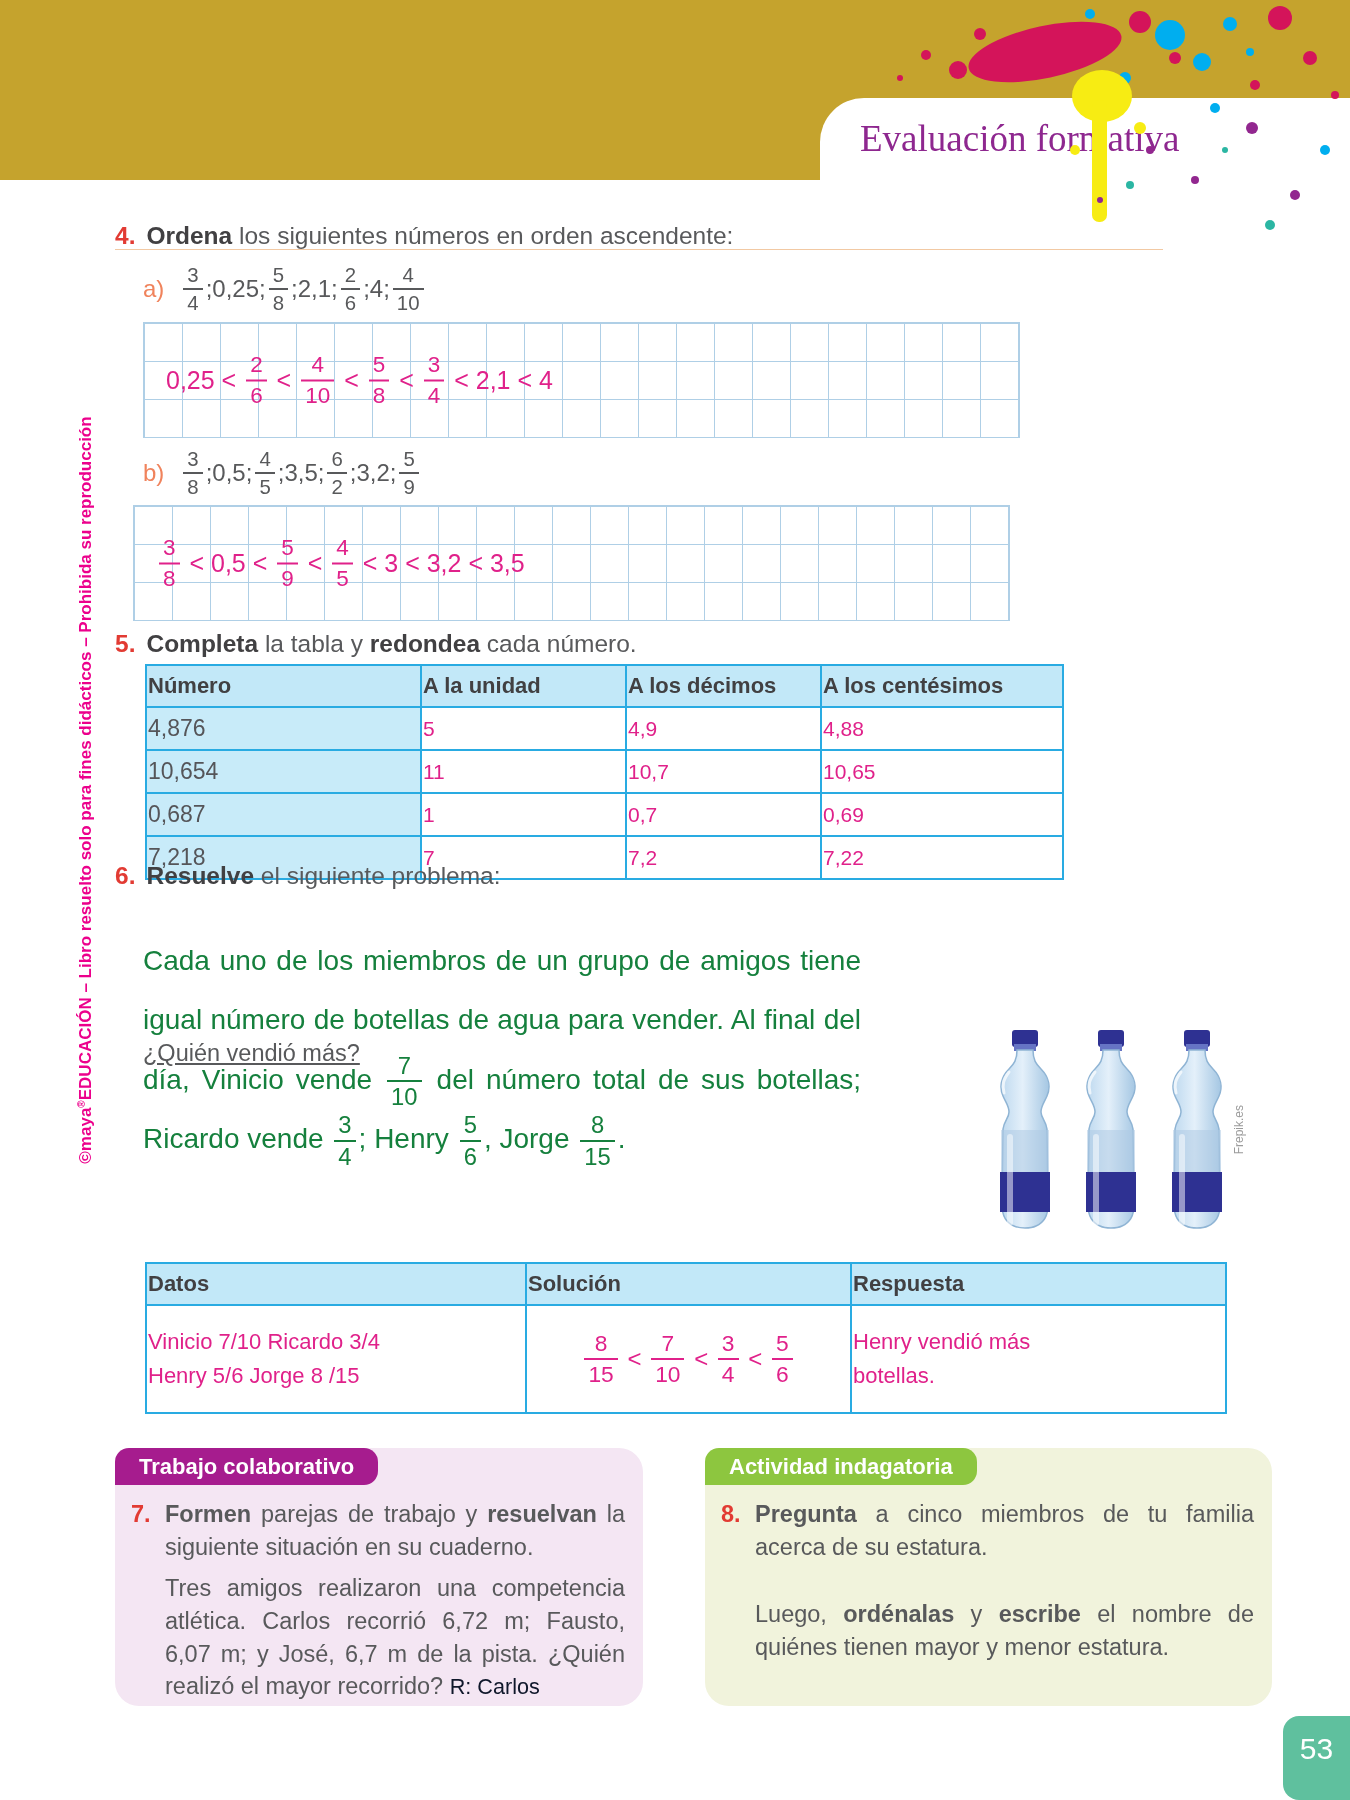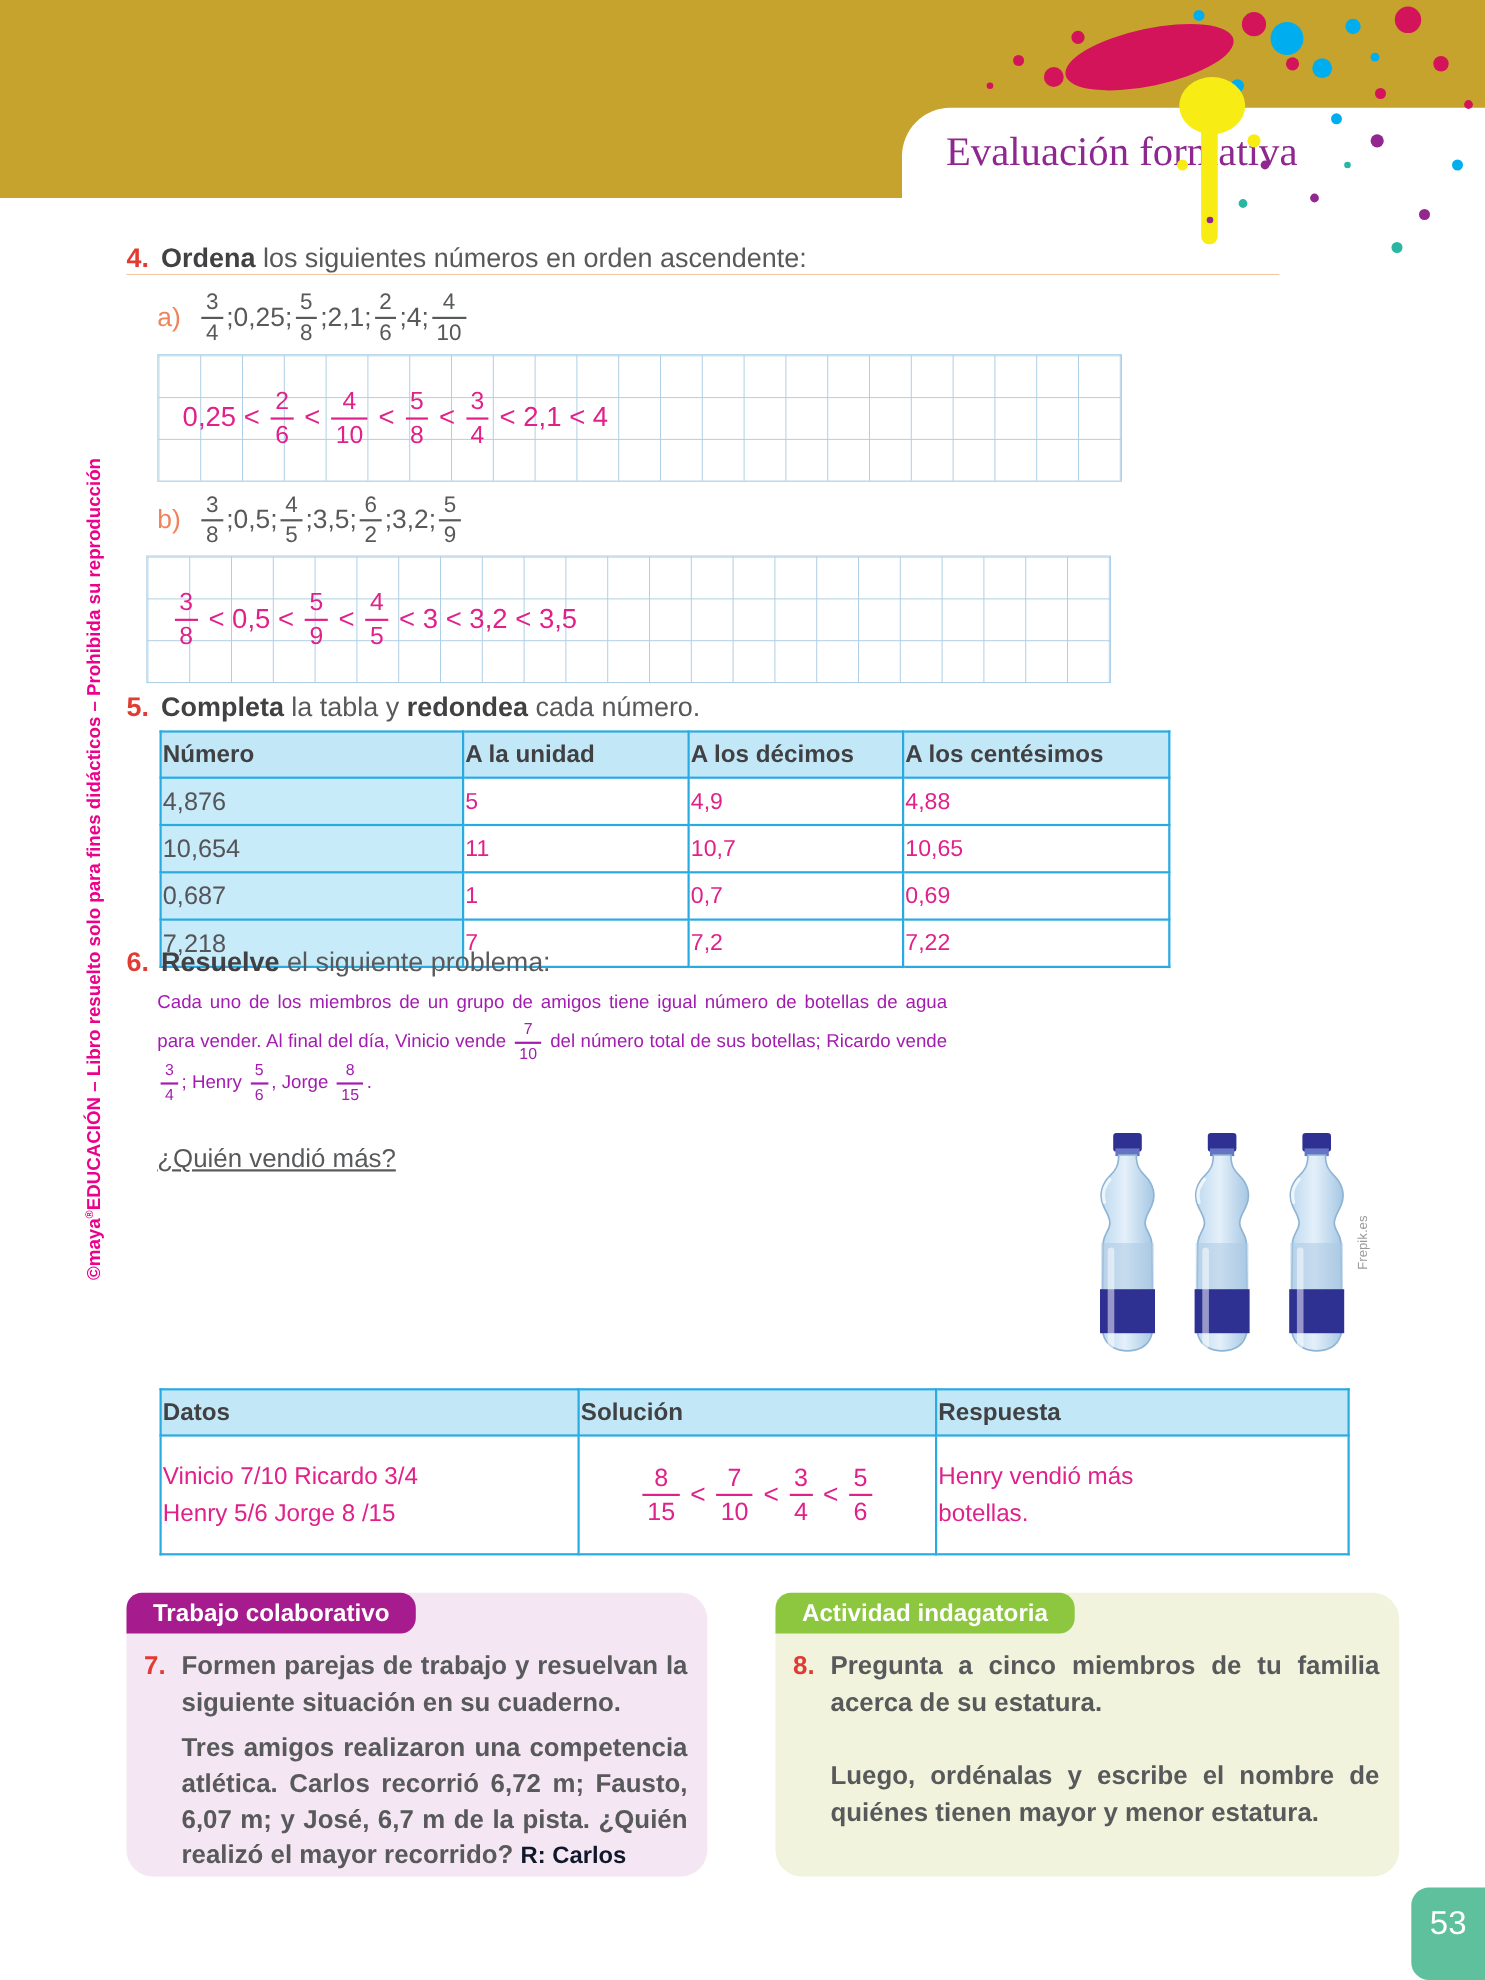--- a/index.html
+++ b/index.html
@@ -48,38 +48,38 @@
   .tbl th,.tbl td{border:2px solid #29ABE2;text-align:left;vertical-align:middle;}
   .tbl th{background:#C2E8F8;font-size:22px;color:#414042;height:38px;}
   .ex5-tbl .cell-label{background:#C8EBF9;font-size:23px;color:#555559;height:39px;}
   .cell-answer{color:#E0218A;font-size:21px;}
   .datos-body td{height:104px;color:#E0218A;font-size:22px;}
   .datos-lines div{line-height:1.55;}
   .sol-expr{display:flex;justify-content:center;align-items:center;font-size:24px;color:#E0218A;white-space:pre;}
   .sol-expr .frac{font-size:0.95em;}
 
   
-  .problem{position:absolute;left:143px;top:893px;width:718px;font-size:17px;line-height:2.12;
-           text-align:justify;color:#a21caf;}
+  .problem{position:absolute;left:143px;top:931px;width:718px;font-size:28px;line-height:2.12;
+           text-align:justify;color:#15803d;}
   .question{position:absolute;left:143px;top:1040px;font-size:23.5px;color:#58595B;text-decoration:underline;}
 
   .credit{position:absolute;left:1232px;top:1105px;writing-mode:vertical-rl;transform:rotate(180deg);
           font-size:12px;color:#9B9B9B;}
 
   
   .activity-box{position:absolute;top:1448px;height:258px;border-radius:20px 24px 24px 24px;}
   .box-pink{left:115px;width:528px;background:#F4E6F3;}
   .box-green{left:705px;width:567px;background:#F1F3DC;}
   .tab{position:absolute;left:0;top:0;height:37px;line-height:37px;padding:0 24px;
        border-radius:14px 14px 14px 0;color:#fff;font-weight:bold;font-size:22px;}
   .tab-purple{background:#A61C8E;}
   .tab-green{background:#8DC63F;}
   .box-content{position:absolute;left:16px;right:18px;top:50px;display:flex;}
   .box-num{width:34px;flex:none;color:#E23B33;font-weight:bold;font-size:23.5px;line-height:1.4;}
-  .box-text{flex:1;font-size:23.5px;line-height:1.4;color:#58595B;text-align:justify;font-weight:bold;}
+  .box-text{flex:1;font-size:23.5px;line-height:1.4;color:#58595B;text-align:justify;}
   .box-text .para2{margin-top:8px;}
   .box-text .para-gap{margin-top:34px;}
   .pink{color:#0f172a;font-size:0.92em;}
 
   
   .page-badge{position:absolute;left:1283px;top:1716px;width:67px;height:84px;background:#5FC09E;
               border-radius:16px 0 0 16px;color:#fff;font-size:30px;text-align:center;padding-top:16px;
               box-sizing:border-box;}
 
   .bottles{position:absolute;left:985px;top:1030px;}

